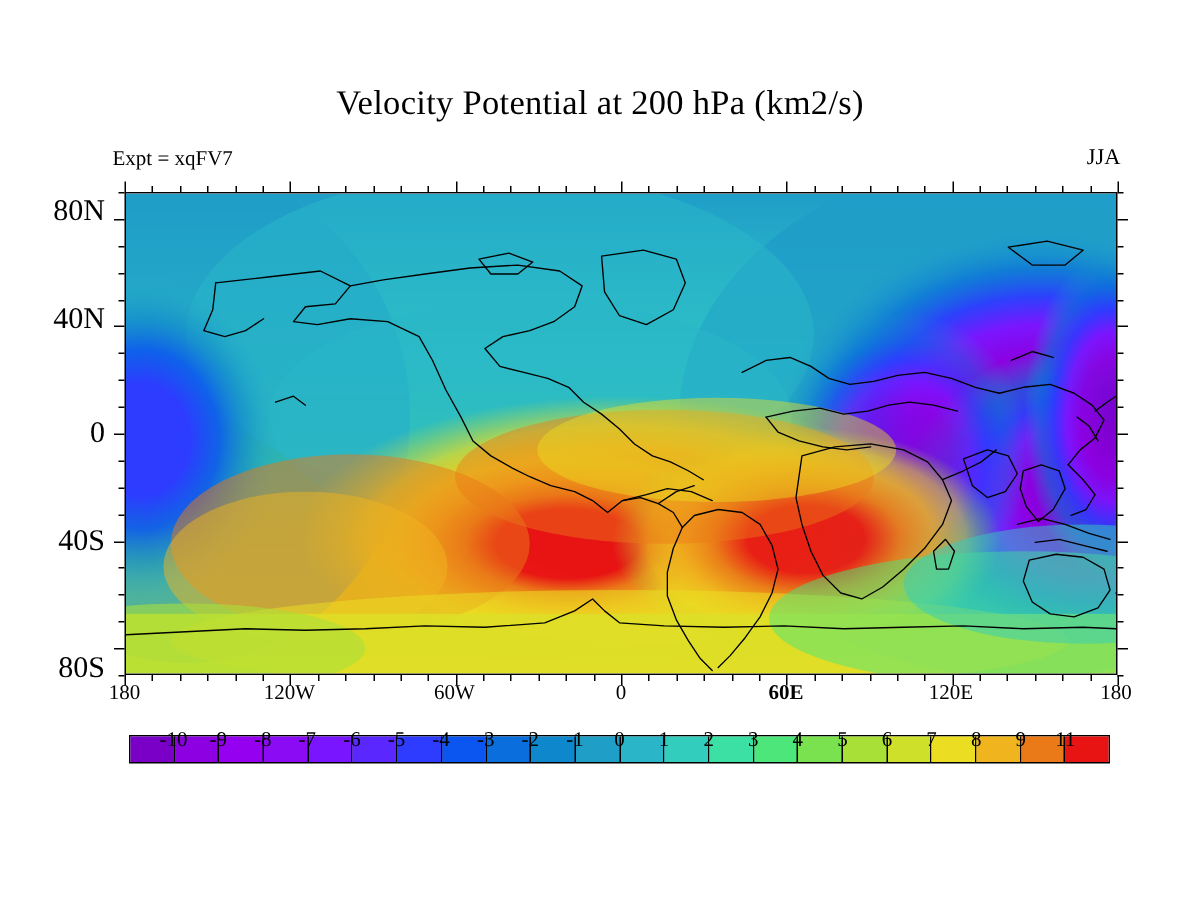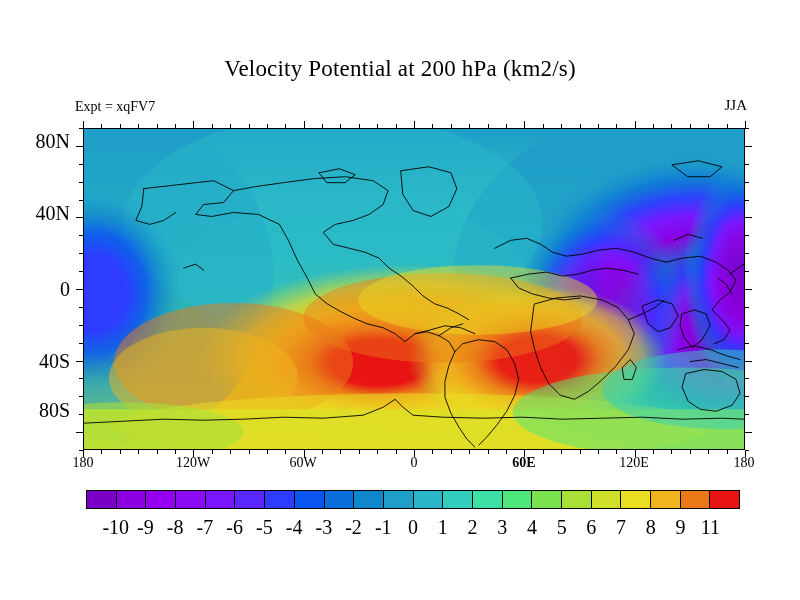--- a/index.html
+++ b/index.html
@@ -21,21 +21,21 @@
        transform:translateY(-50%);}
   .xtl{position:absolute;font-size:14px;transform:translateX(-50%);top:455px;}
 
   .tickv{position:absolute;background:#000;width:1px;height:5px;}
   .tickh{position:absolute;background:#000;height:1px;width:5px;}
 
   #cbar{position:absolute;left:86px;top:490px;width:654px;height:19px;
         border:1.1px solid #000;box-sizing:border-box;display:flex;}
   #cbar div{flex:1 1 0;border-right:1px solid #000;}
   #cbar div:last-child{border-right:none;}
-  .cbl{position:absolute;font-size:20px;transform:translateX(-50%);top:516px;}
+  .cbl{position:absolute;font-size:14px;transform:translateX(-50%);top:486px;}
 </style>
 </head>
 <body>
 
 <div class="fig">
 
   <div id="title">Velocity Potential at 200 hPa (km2/s)</div>
   <div id="expt">Expt = xqFV7</div>
   <div id="season">JJA</div>
 
@@ -201,21 +201,21 @@
         <path d="M100,140 L112,136 L120,142"></path>
         <path d="M592,112 L606,106 L620,110"></path>
       </g>
     </svg>
   </div>
 
   <div class="ytl" style="top:141px;">80N</div>
   <div class="ytl" style="top:213px;">40N</div>
   <div class="ytl" style="top:289px;">0</div>
   <div class="ytl" style="top:361px;">40S</div>
-  <div class="ytl" style="top:410px;">80S</div>
+  <div class="ytl" style="top:446px;">80S</div>
 
   <div class="xtl" style="left:83px;">180</div>
   <div class="xtl" style="left:193px;">120W</div>
   <div class="xtl" style="left:303px;">60W</div>
   <div class="xtl" style="left:414px;">0</div>
   <div class="xtl" style="left:524px;font-weight:bold;">60E</div>
   <div class="xtl" style="left:634px;">120E</div>
   <div class="xtl" style="left:744px;">180</div>
 
   <div id="ticks">

